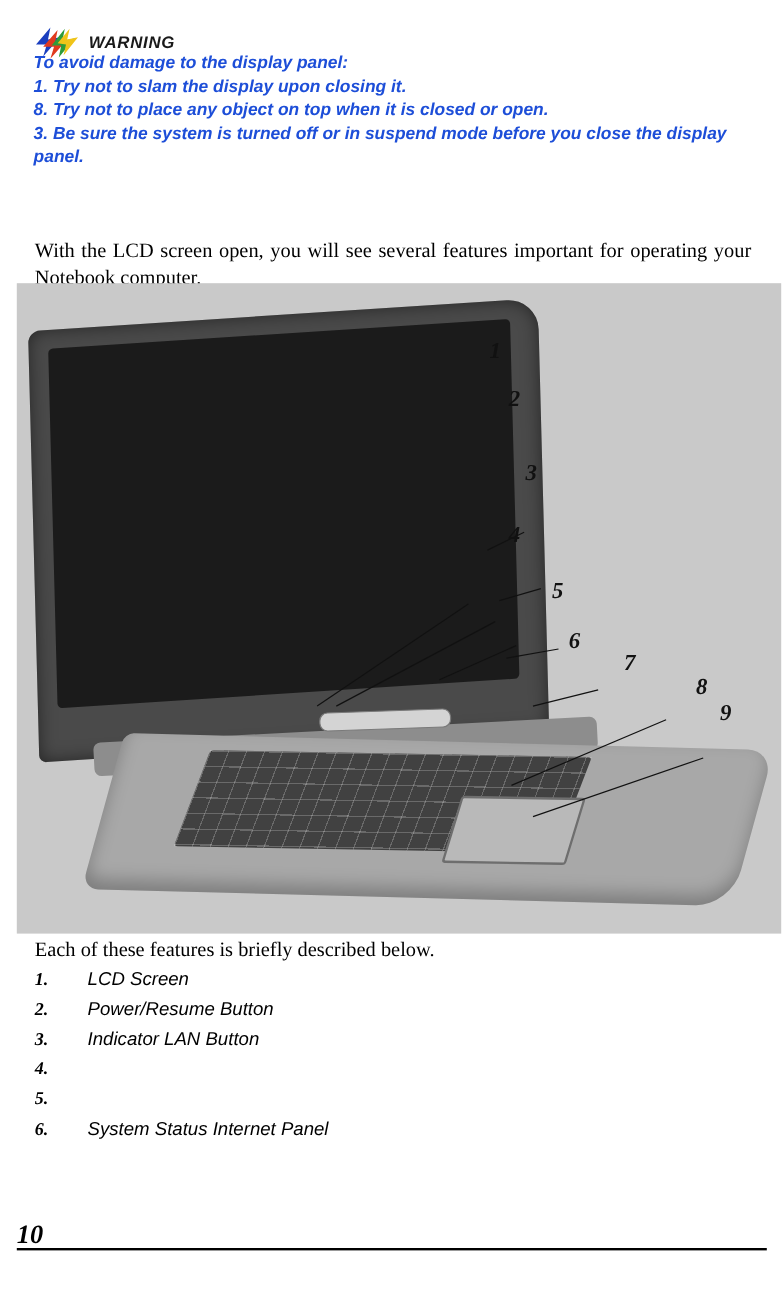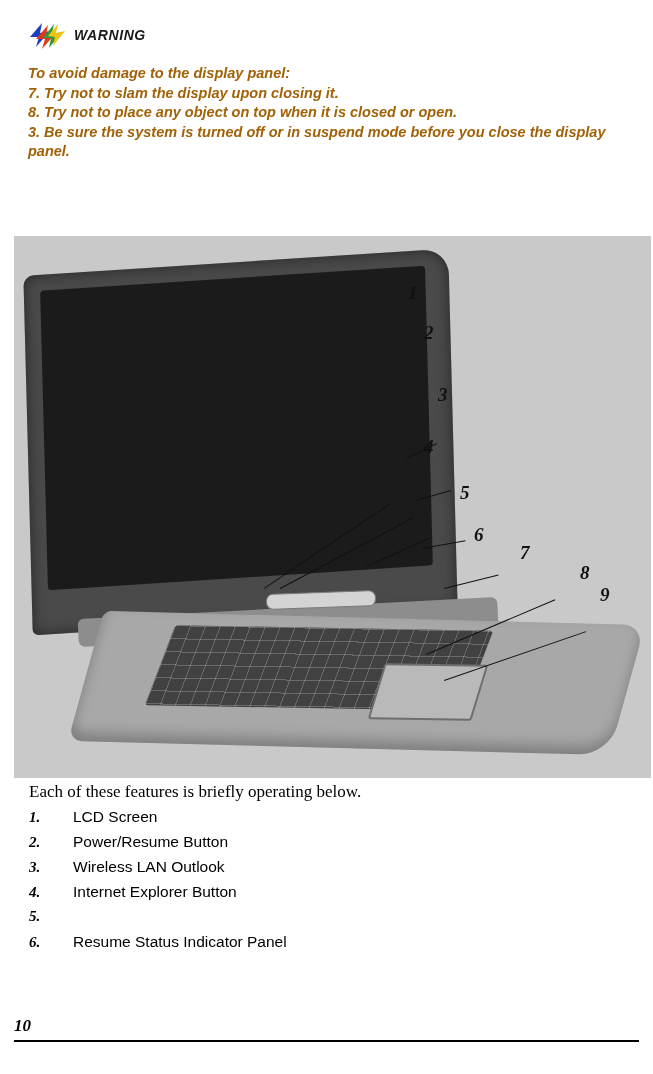--- a/index.html
+++ b/index.html
@@ -43,28 +43,28 @@
     font-weight: bold;
     font-style: italic;
     font-size: 14px;
     letter-spacing: 0.6px;
     color: #1a1a1a;
   }
 
   .warning-lines {
     position: absolute;
     left: 28px;
-    top: 64px;
+    top: 44px;
     width: 600px;
     font-family: "Liberation Sans", sans-serif;
     font-weight: bold;
     font-style: italic;
     font-size: 14.5px;
     line-height: 19.5px;
-    color: #a16207;
+    color: #1d4ed8;
   }
   .warning-lines div { white-space: nowrap; }
   .warning-lines div.wrap { white-space: normal; font-style: italic; }
 
   
   .intro-para {
     position: absolute;
     left: 29px;
     top: 180px;
     width: 597px;
@@ -203,40 +203,41 @@
   }
   .feature-list .num {
     width: 44px;
     font-family: "Liberation Serif", serif;
     font-weight: bold;
     font-style: italic;
     font-size: 15px;
   }
   .feature-list .txt {
     font-family: "Liberation Sans", sans-serif;
+    font-style: italic;
     font-size: 15.5px;
   }
 
   
   .footer-rule {
     position: absolute;
     left: 14px;
     top: 1040px;
     width: 625px;
     height: 2px;
     background: #000;
   }
   .footer-num {
     position: absolute;
     left: 14px;
     top: 1016px;
     font-family: "Liberation Serif", serif;
     font-weight: bold;
     font-style: italic;
-    font-size: 17px;
+    font-size: 22px;
   }
 </style>
 </head>
 <body>
 
 <div class="page">
 
   <div class="warning-header">
     <span class="warning-icon">
       <svg width="38" height="28" viewBox="0 0 38 28">
@@ -244,25 +245,26 @@
         <polygon points="8,18 20,4 18,14 28,12 14,28 17,18" fill="#e03a1e"></polygon>
         <polygon points="15,17 26,3 24,13 34,11 21,27 23,17" fill="#2e9b3a"></polygon>
         <polygon points="20,15 30,3 28,12 37,10 25,25 27,16" fill="#f0c419"></polygon>
       </svg>
     </span>
     <span class="warning-label">WARNING</span>
   </div>
 
   <div class="warning-lines">
     <div>To avoid damage to the display panel:</div>
-    <div>7. Try not to slam the display upon closing it.</div>
+    <div>1. Try not to slam the display upon closing it.</div>
     <div>8. Try not to place any object on top when it is closed or open.</div>
     <div class="wrap">3. Be sure the system is turned off or in suspend mode before you close the display panel.</div>
   </div>
 
+  <p class="intro-para">With the LCD screen open, you will see several features important for operating your Notebook computer.</p>
 
   <div class="figure">
     <div class="lid"></div>
     <div class="screen"></div>
     <div class="hinge"></div>
     <div class="base"></div>
     <div class="indicator-strip"></div>
     <div class="keyboard">
       <div class="keyrows"></div>
     </div>
@@ -282,44 +284,43 @@
     <span class="callout-num" style="left:410px;top:86px;">2</span>
     <span class="callout-num" style="left:424px;top:148px;">3</span>
     <span class="callout-num" style="left:410px;top:200px;">4</span>
     <span class="callout-num" style="left:446px;top:246px;">5</span>
     <span class="callout-num" style="left:460px;top:288px;">6</span>
     <span class="callout-num" style="left:506px;top:306px;">7</span>
     <span class="callout-num" style="left:566px;top:326px;">8</span>
     <span class="callout-num" style="left:586px;top:348px;">9</span>
   </div>
 
-  <div class="below-text">Each of these features is briefly operating below.</div>
+  <div class="below-text">Each of these features is briefly described below.</div>
 
   <div class="feature-list">
     <div class="row">
       <span class="num">1.</span>
       <span class="txt">LCD Screen</span>
     </div>
     <div class="row">
       <span class="num">2.</span>
       <span class="txt">Power/Resume Button</span>
     </div>
     <div class="row">
       <span class="num">3.</span>
-      <span class="txt">Wireless LAN Outlook</span>
+      <span class="txt">Indicator LAN Button</span>
     </div>
     <div class="row">
       <span class="num">4.</span>
-      <span class="txt">Internet Explorer Button</span>
     </div>
     <div class="row">
       <span class="num">5.</span>
     </div>
     <div class="row">
       <span class="num">6.</span>
-      <span class="txt">Resume Status Indicator Panel</span>
+      <span class="txt">System Status Internet Panel</span>
     </div>
   </div>
 
   <div class="footer-num">10</div>
   <div class="footer-rule"></div>
 
 </div>
 
 </body></html>

